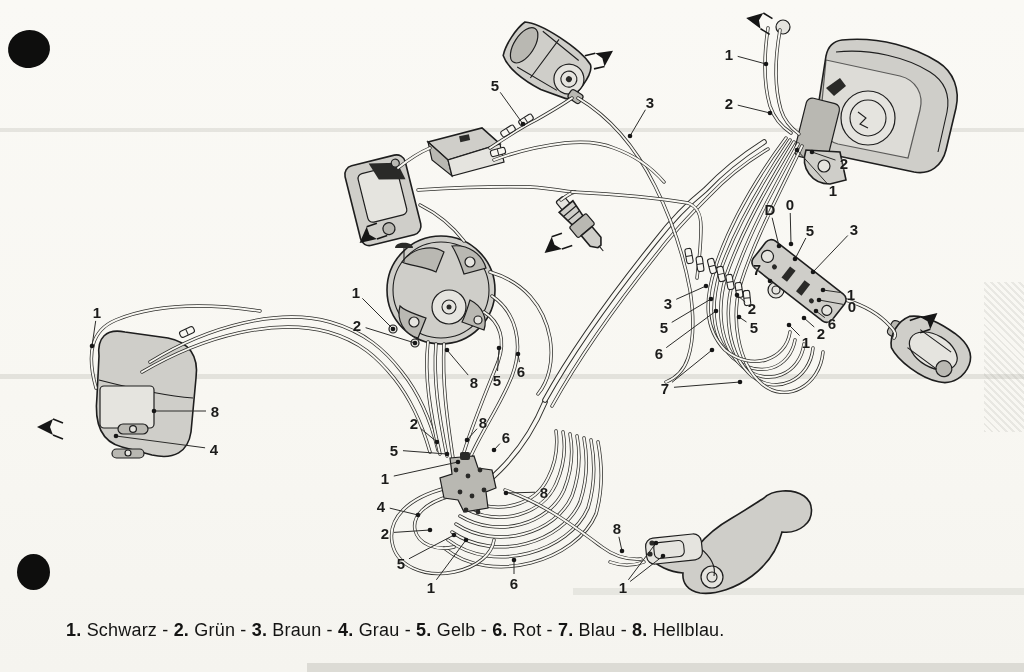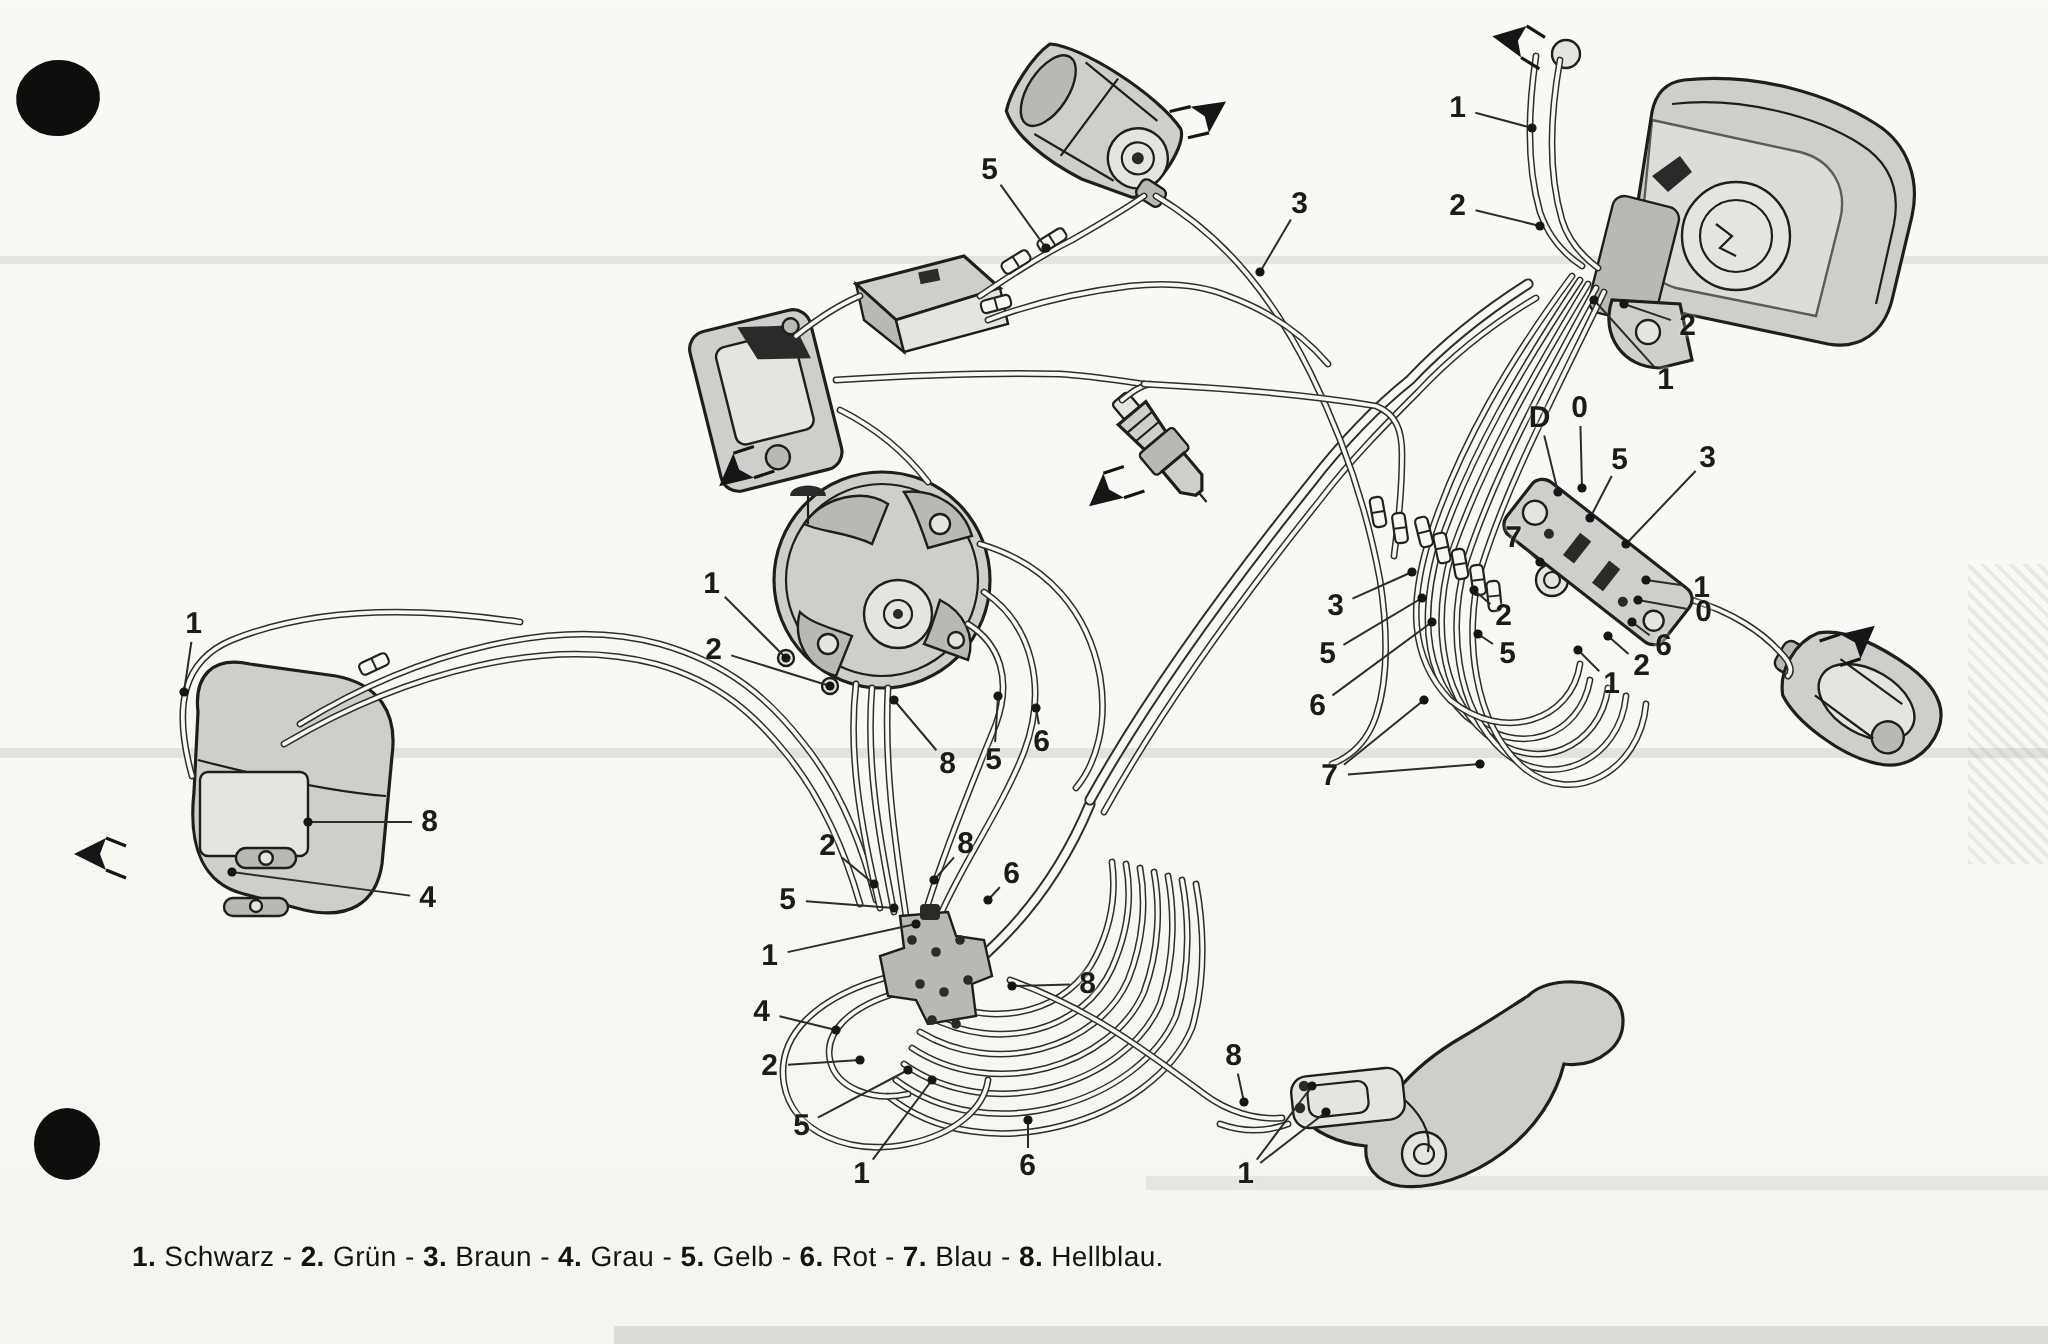--- a/index.html
+++ b/index.html
@@ -26,21 +26,21 @@
     position:absolute;transform:translate(-50%,-50%);
     font-size:15px;font-weight:600;color:#1b1b1a;letter-spacing:.3px;
     text-shadow:0 0 2px rgba(248,247,242,.9);
   }
   #leaders{pointer-events:none;}
   #leaders line{stroke:#2c2c2a;stroke-width:1;}
   #leaders circle{fill:#161616;}
   
   #legend{
     position:absolute;left:66px;top:620px;white-space:nowrap;
-    font-size:14px;color:#141413;letter-spacing:.2px;
+    font-size:18px;color:#141413;letter-spacing:.2px;
   }
   .lg-num{font-weight:700;}
   .lg-sep{font-weight:400;}
   
   .punch-hole{position:absolute;background:#0e0e0d;border-radius:50%;}
   #hole-top{left:8px;top:30px;width:42px;height:38px;transform:rotate(-8deg);}
   #hole-bottom{left:17px;top:554px;width:33px;height:36px;}
   .scanline{position:absolute;pointer-events:none;}
   #scan1{left:0;top:128px;width:100%;height:4px;background:rgba(160,158,150,.22);}
   #scan2{left:0;top:374px;width:100%;height:5px;background:rgba(168,166,158,.26);}

